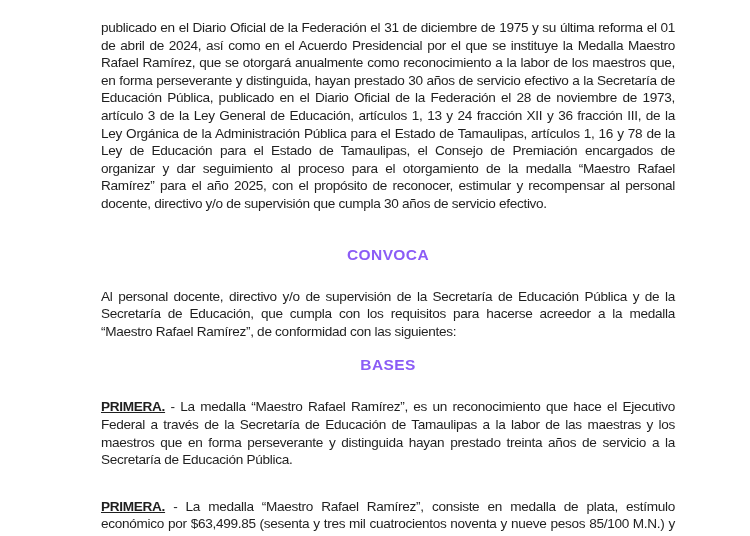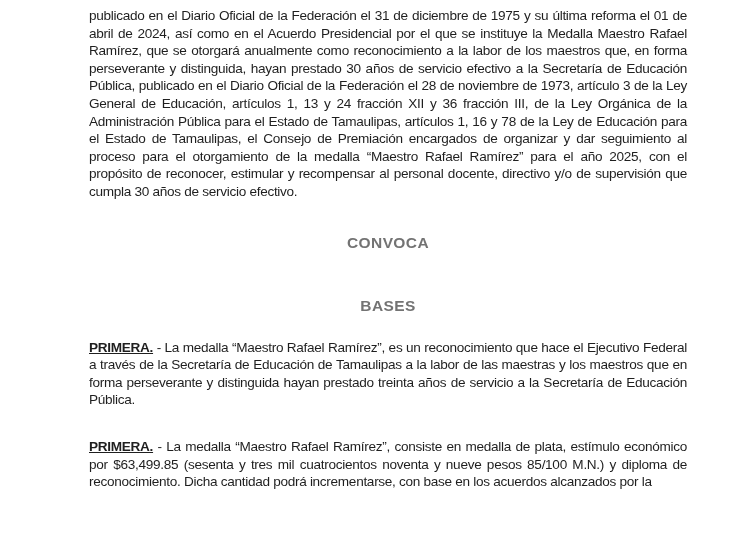--- a/index.html
+++ b/index.html
@@ -15,54 +15,55 @@
     font-family: "Liberation Sans", sans-serif;
   }
   .page {
     position: absolute;
     left: 85px;
     top: 3px;
     width: 606px;
     color: #1f1f1f;
   }
   .body-par {
-    margin: 4px;
+    margin: 16px;
     font-size: 13.6px;
     line-height: 17.6px;
     letter-spacing: -0.3px;
     text-align: justify;
   }
   .lead {
     font-weight: bold;
     text-decoration: underline;
   }
   .section-heading {
     margin: 0;
     text-align: center;
     font-size: 15.5px;
     line-height: 18px;
     font-weight: bold;
     letter-spacing: 0.4px;
-    color: #737373;
+    color: #8b5cf6;
   }
   .mt-convoca-h  { margin-top: 33px; }
   .mt-convoca-p  { margin-top: 24px; }
-  .mt-bases-h    { margin-top: 45px; }
+  .mt-bases-h    { margin-top: 16px; }
   .mt-primera    { margin-top: 24px; }
   .mt-segunda    { margin-top: 29px; }
 </style>
 </head>
 <body>
 
 <div class="page">
 
   <p class="body-par">publicado en el Diario Oficial de la Federación el 31 de diciembre de 1975 y su última reforma el 01 de abril de 2024, así como en el Acuerdo Presidencial por el que se instituye la Medalla Maestro Rafael Ramírez, que se otorgará anualmente como reconocimiento a la labor de los maestros que, en forma perseverante y distinguida, hayan prestado 30 años de servicio efectivo a la Secretaría de Educación Pública, publicado en el Diario Oficial de la Federación el 28 de noviembre de 1973, artículo 3 de la Ley General de Educación, artículos 1, 13 y 24 fracción XII y 36 fracción III, de la Ley Orgánica de la Administración Pública para el Estado de Tamaulipas, artículos 1, 16 y 78 de la Ley de Educación para el Estado de Tamaulipas, el Consejo de Premiación encargados de organizar y dar seguimiento al proceso para el otorgamiento de la medalla “Maestro Rafael Ramírez” para el año 2025, con el propósito de reconocer, estimular y recompensar al personal docente, directivo y/o de supervisión que cumpla 30 años de servicio efectivo.</p>
 
   <h2 class="section-heading mt-convoca-h">CONVOCA</h2>
 
+  <p class="body-par mt-convoca-p">Al personal docente, directivo y/o de supervisión de la Secretaría de Educación Pública y de la Secretaría de Educación, que cumpla con los requisitos para hacerse acreedor a la medalla “Maestro Rafael Ramírez”, de conformidad con las siguientes:</p>
 
   <h2 class="section-heading mt-bases-h">BASES</h2>
 
   <p class="body-par mt-primera"><span class="lead">PRIMERA.</span><span> - La medalla “Maestro Rafael Ramírez”, es un reconocimiento que hace el Ejecutivo Federal a través de la Secretaría de Educación de Tamaulipas a la labor de las maestras y los maestros que en forma perseverante y distinguida hayan prestado treinta años de servicio a la Secretaría de Educación Pública.</span></p>
 
   <p class="body-par mt-segunda"><span class="lead">PRIMERA.</span><span> - La medalla “Maestro Rafael Ramírez”, consiste en medalla de plata, estímulo económico por $63,499.85 (sesenta y tres mil cuatrocientos noventa y nueve pesos 85/100 M.N.) y diploma de reconocimiento. Dicha cantidad podrá incrementarse, con base en los acuerdos alcanzados por la</span></p>
 
 </div>
 
 </body></html>

